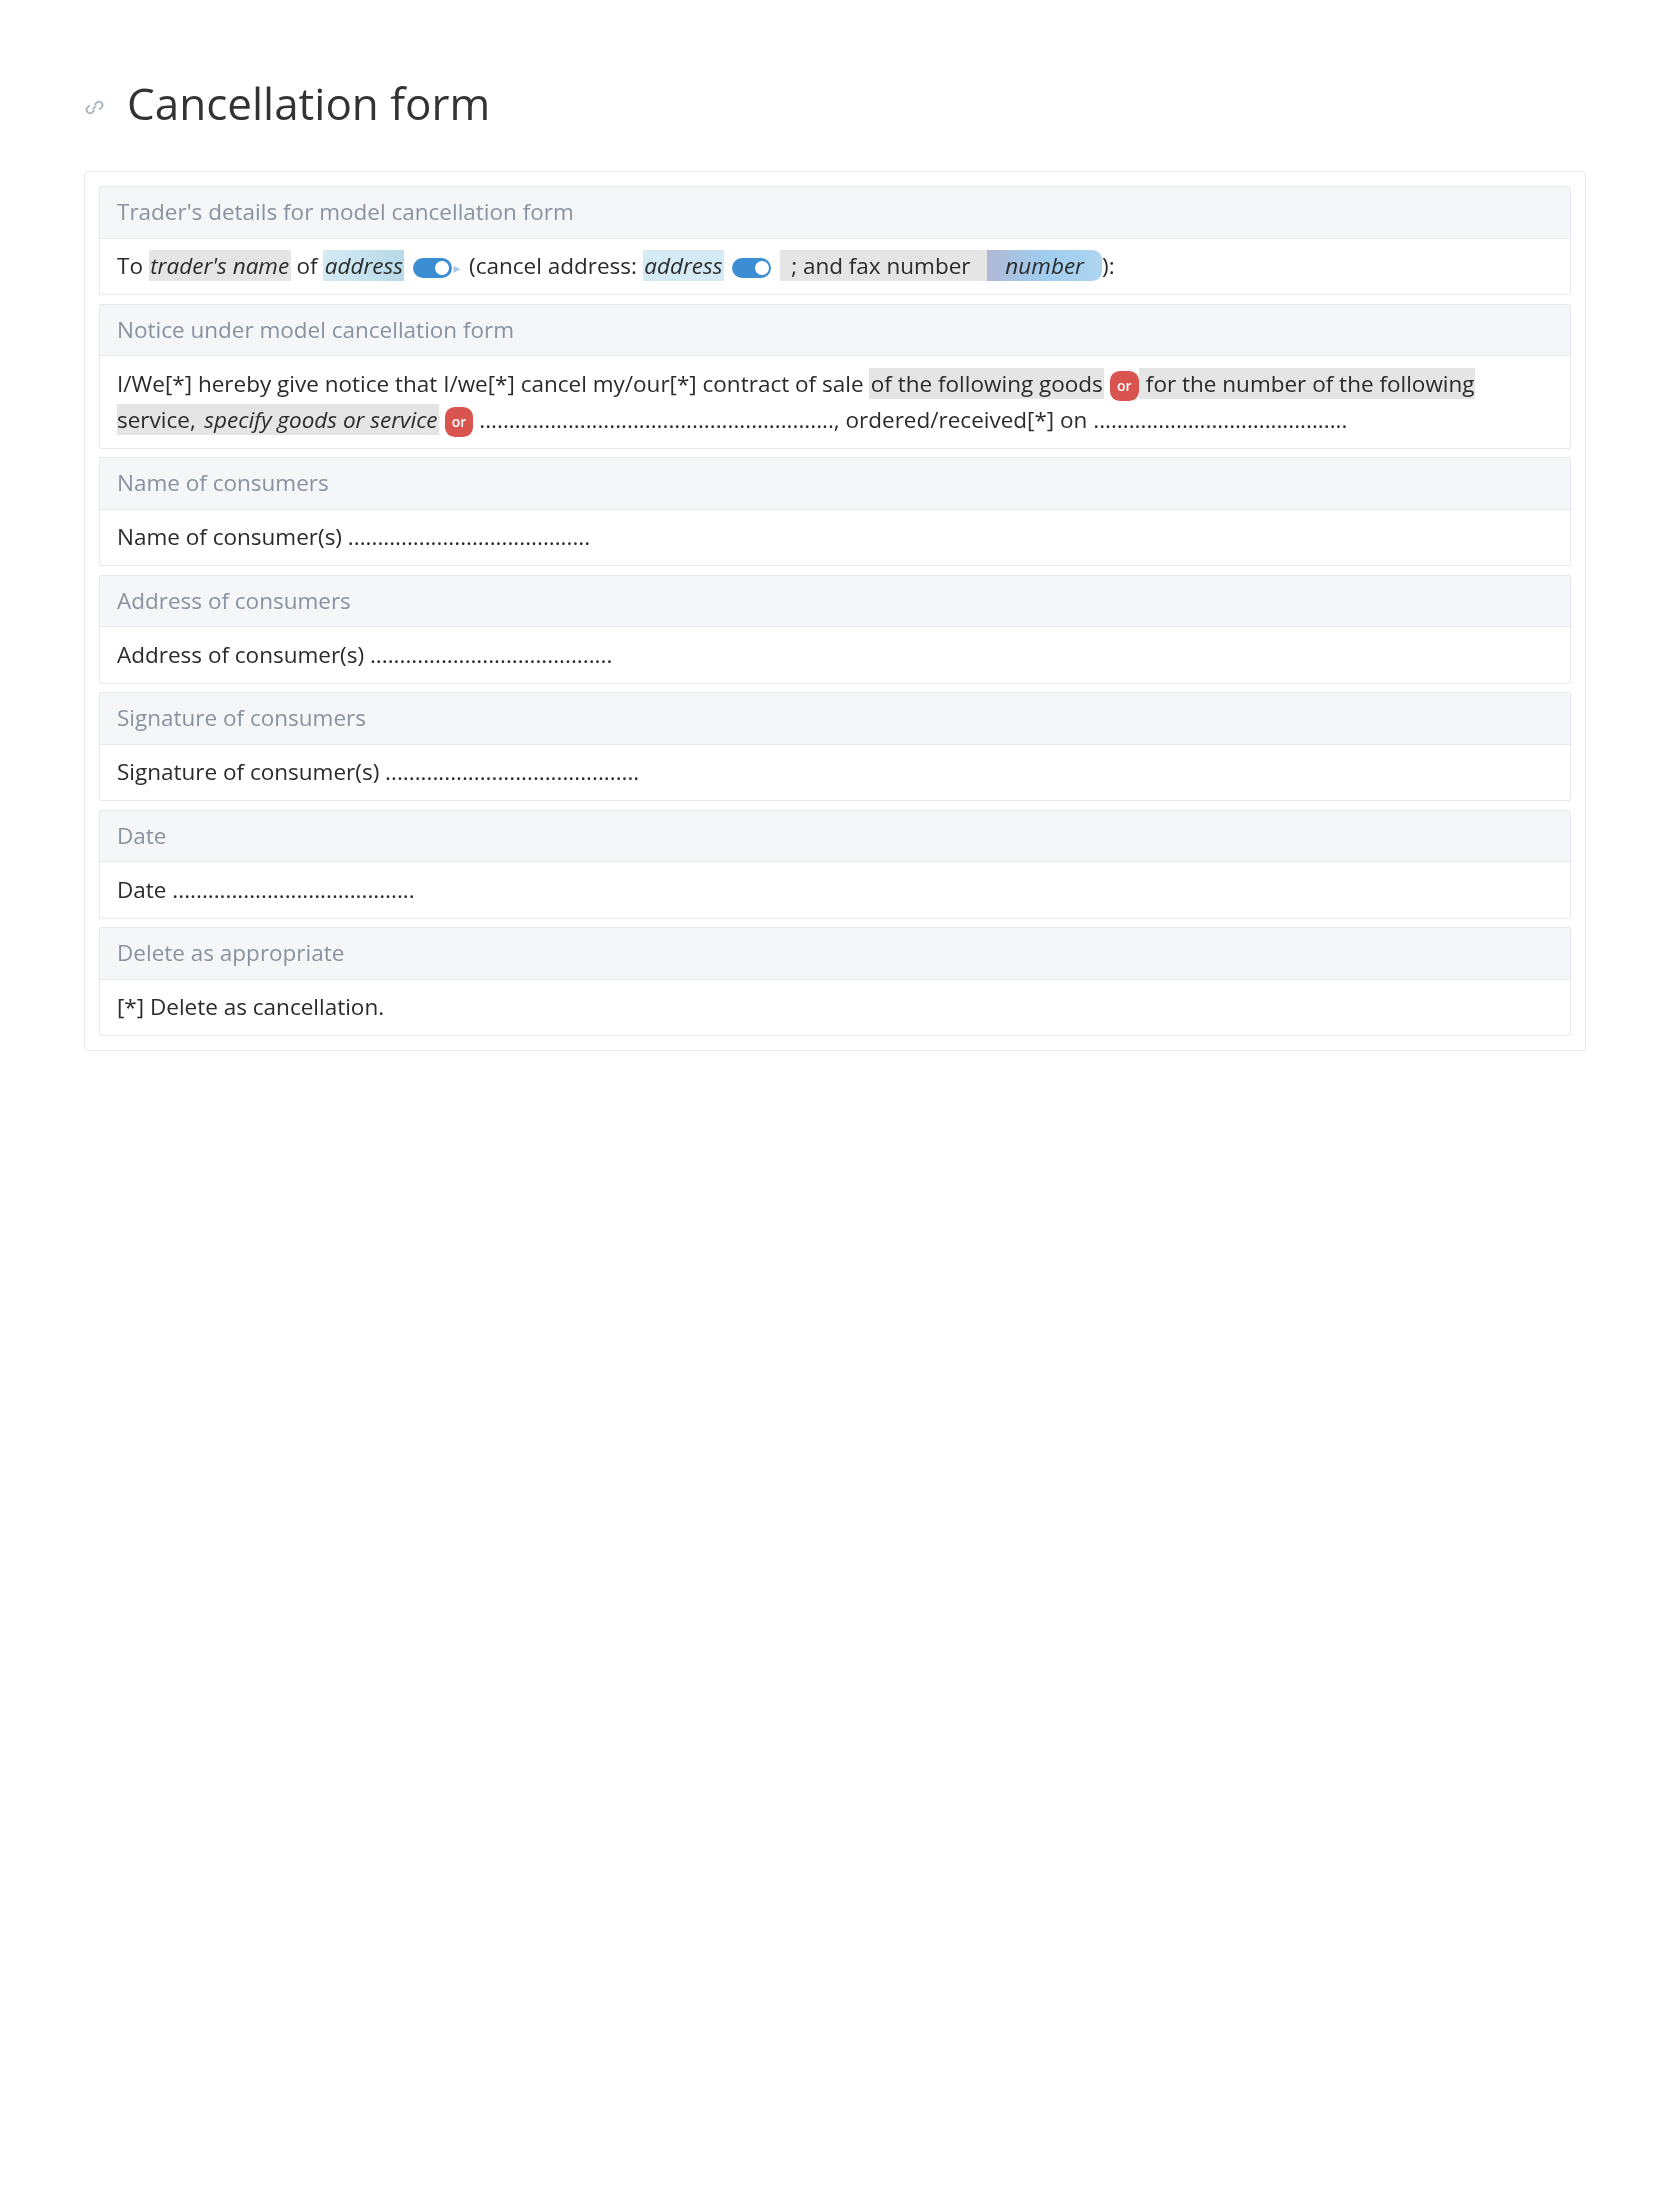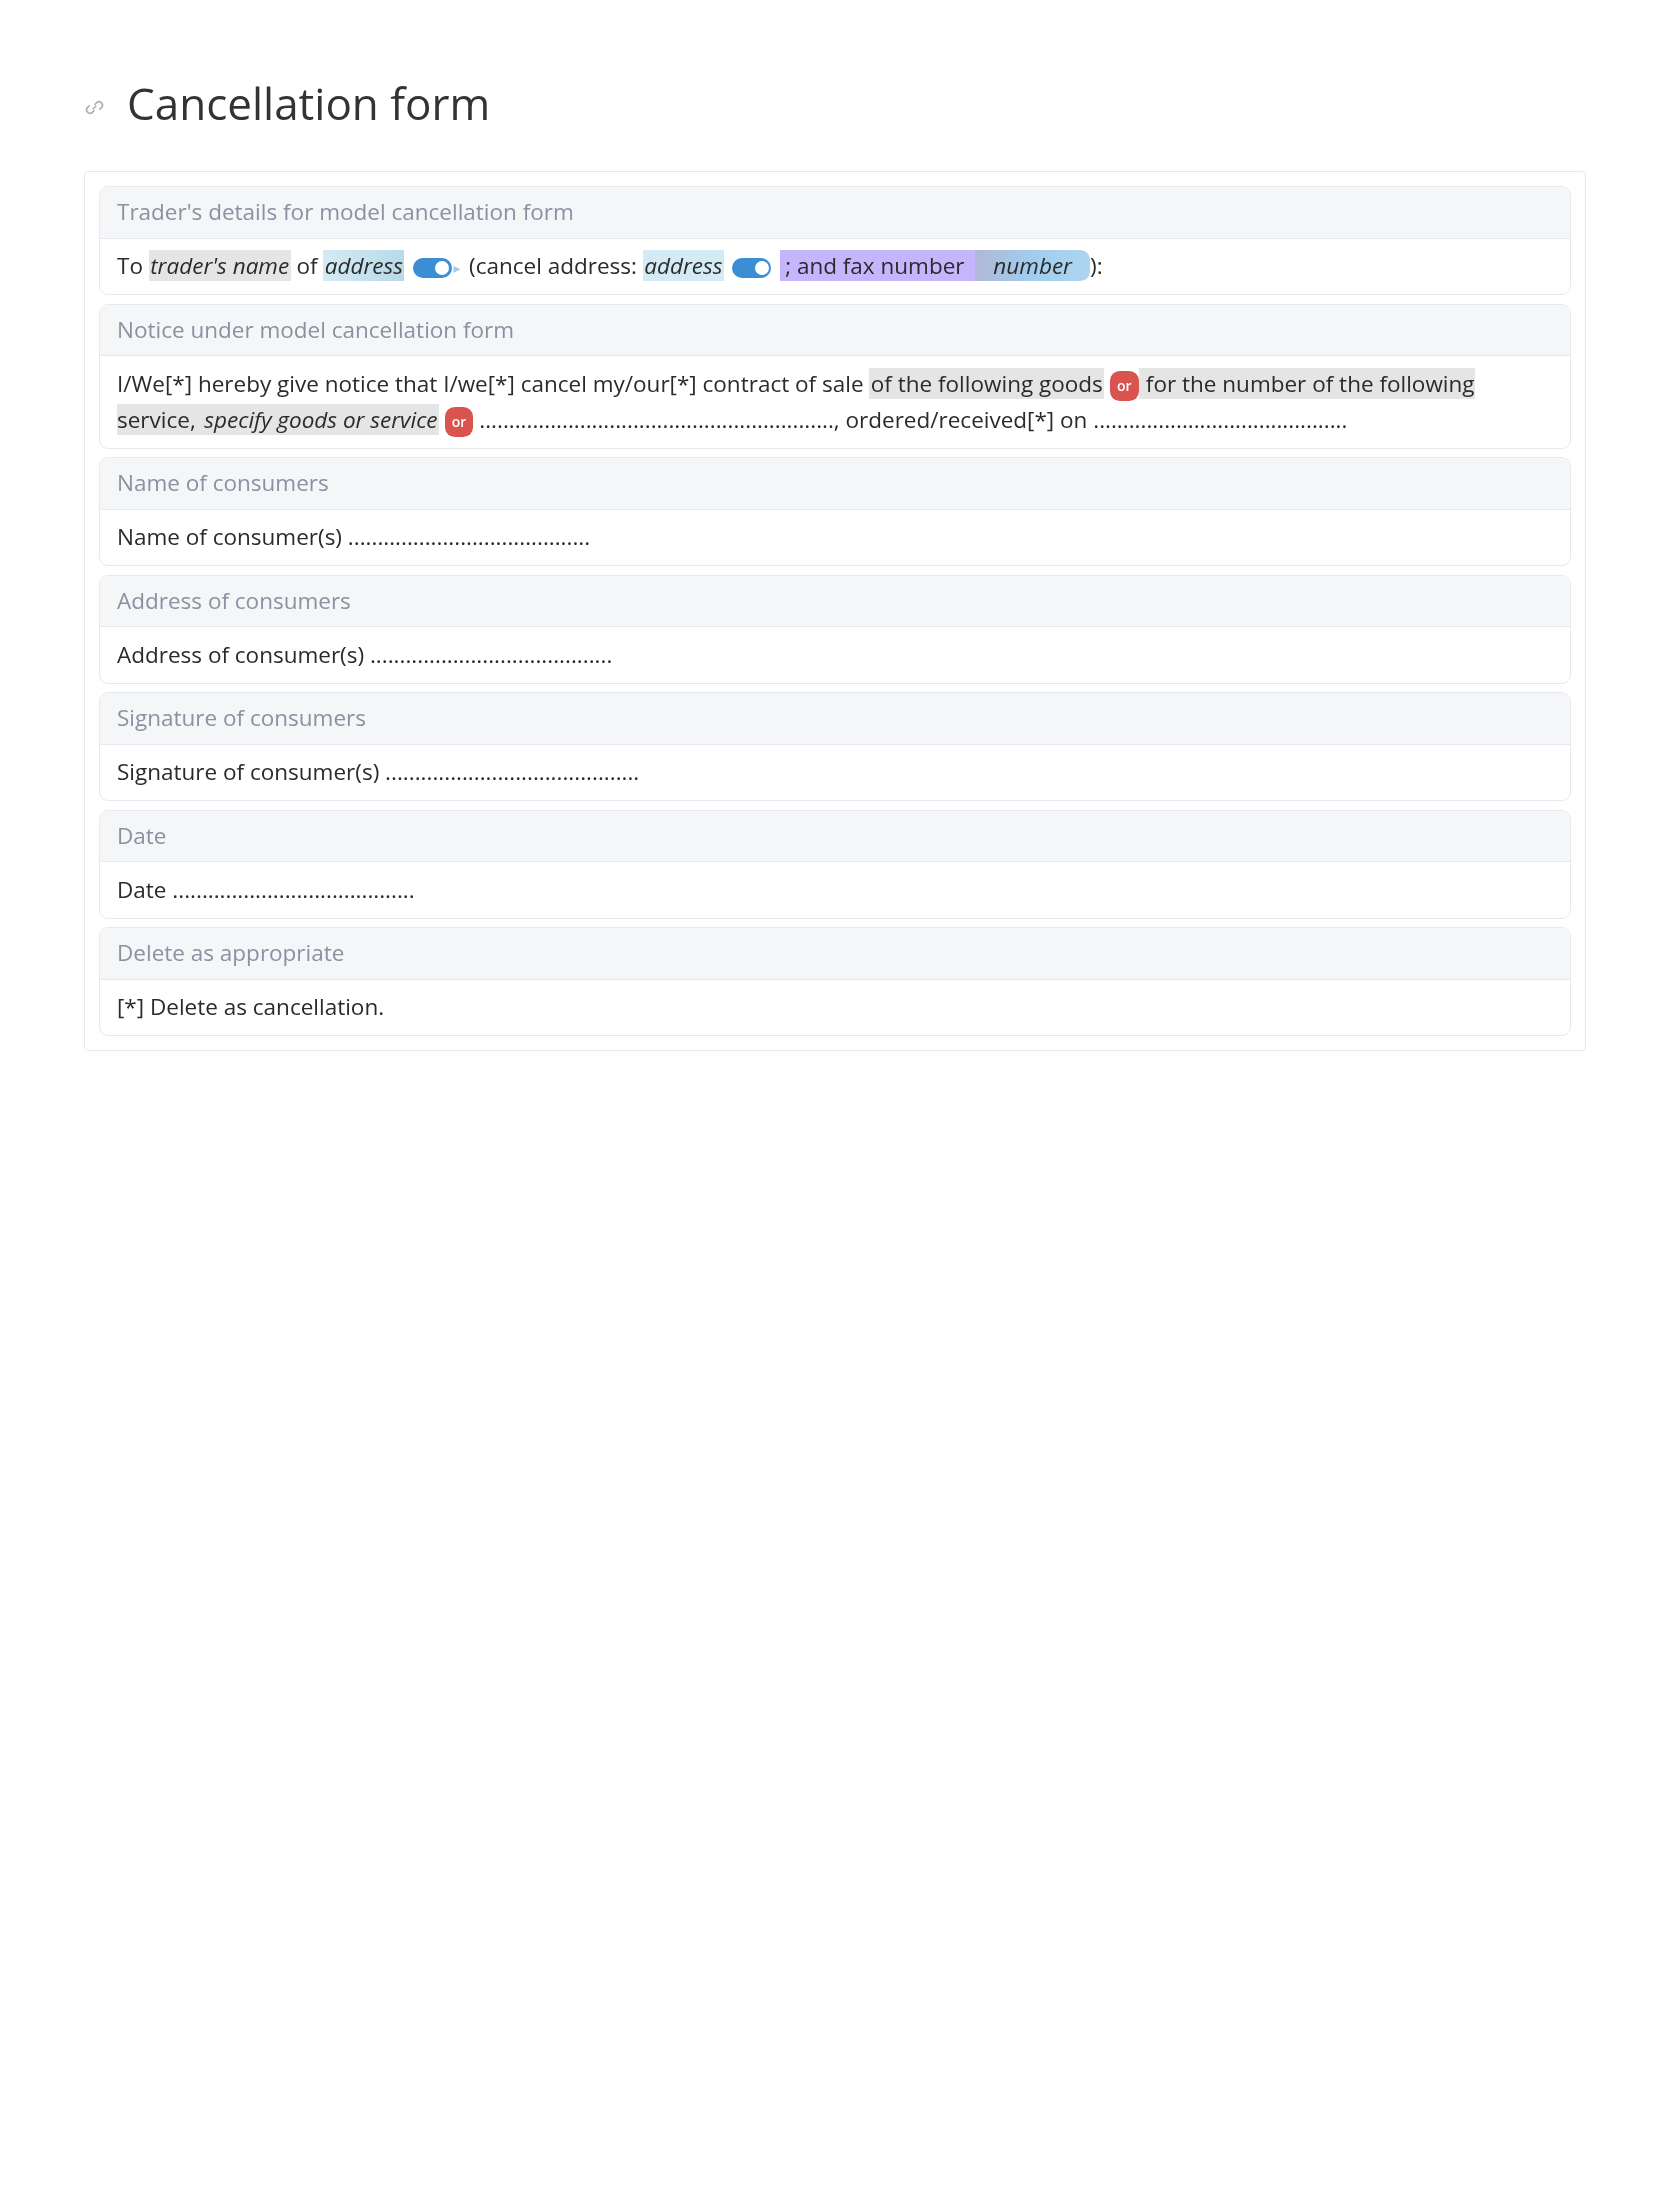--- a/index.html
+++ b/index.html
@@ -49,21 +49,21 @@
 
     .outer-container {
       border: 0.7px solid #e6e9ed;
       border-radius: 4.2px;
       padding: 14px;
       background: #fff;
     }
 
     .section {
       border: 0.7px solid #e6e9ed;
-      border-radius: 9px;
+      border-radius: 2px;
       margin-bottom: 8.4px;
       overflow: hidden;
     }
 
     .section:last-child {
       margin-bottom: 0;
     }
 
     .section-header {
       background: #f5f6f8;
@@ -136,22 +136,22 @@
       color: #a9c5e8;
       margin-left: 1.4px;
     }
 
     .hl-blue-light {
       background: #d4ebf5;
       padding: 0 1.4px;
     }
 
     .hl-blue-mid {
-      background: #c4b5fd;
-      padding: 0 5px;
+      background: #e5e5e5;
+      padding: 0 11px;
     }
 
     .gradient-span {
       background: linear-gradient(to right, #b0b9d6 0%, #a0cdef 50%, #aed5f0 100%);
       padding: 0 18px;
       border-radius: 0 9.8px 9.8px 0;
     }
 
     .trader-line {
       white-space: normal;

